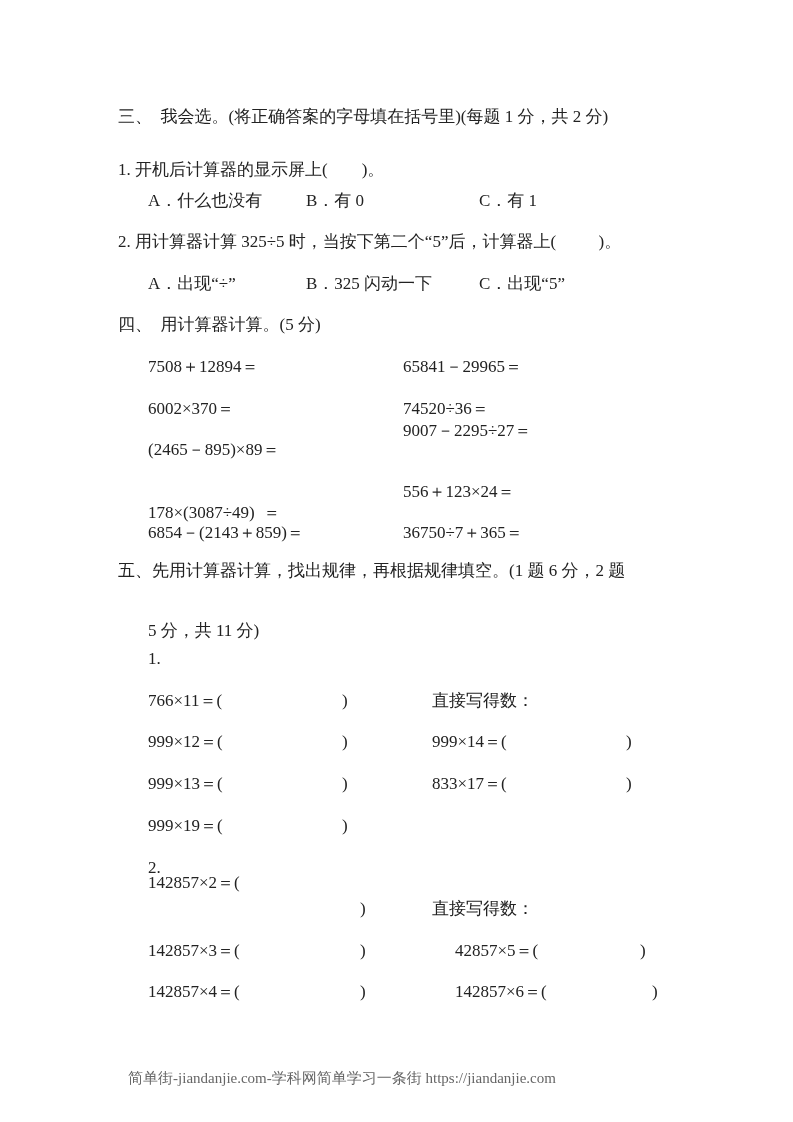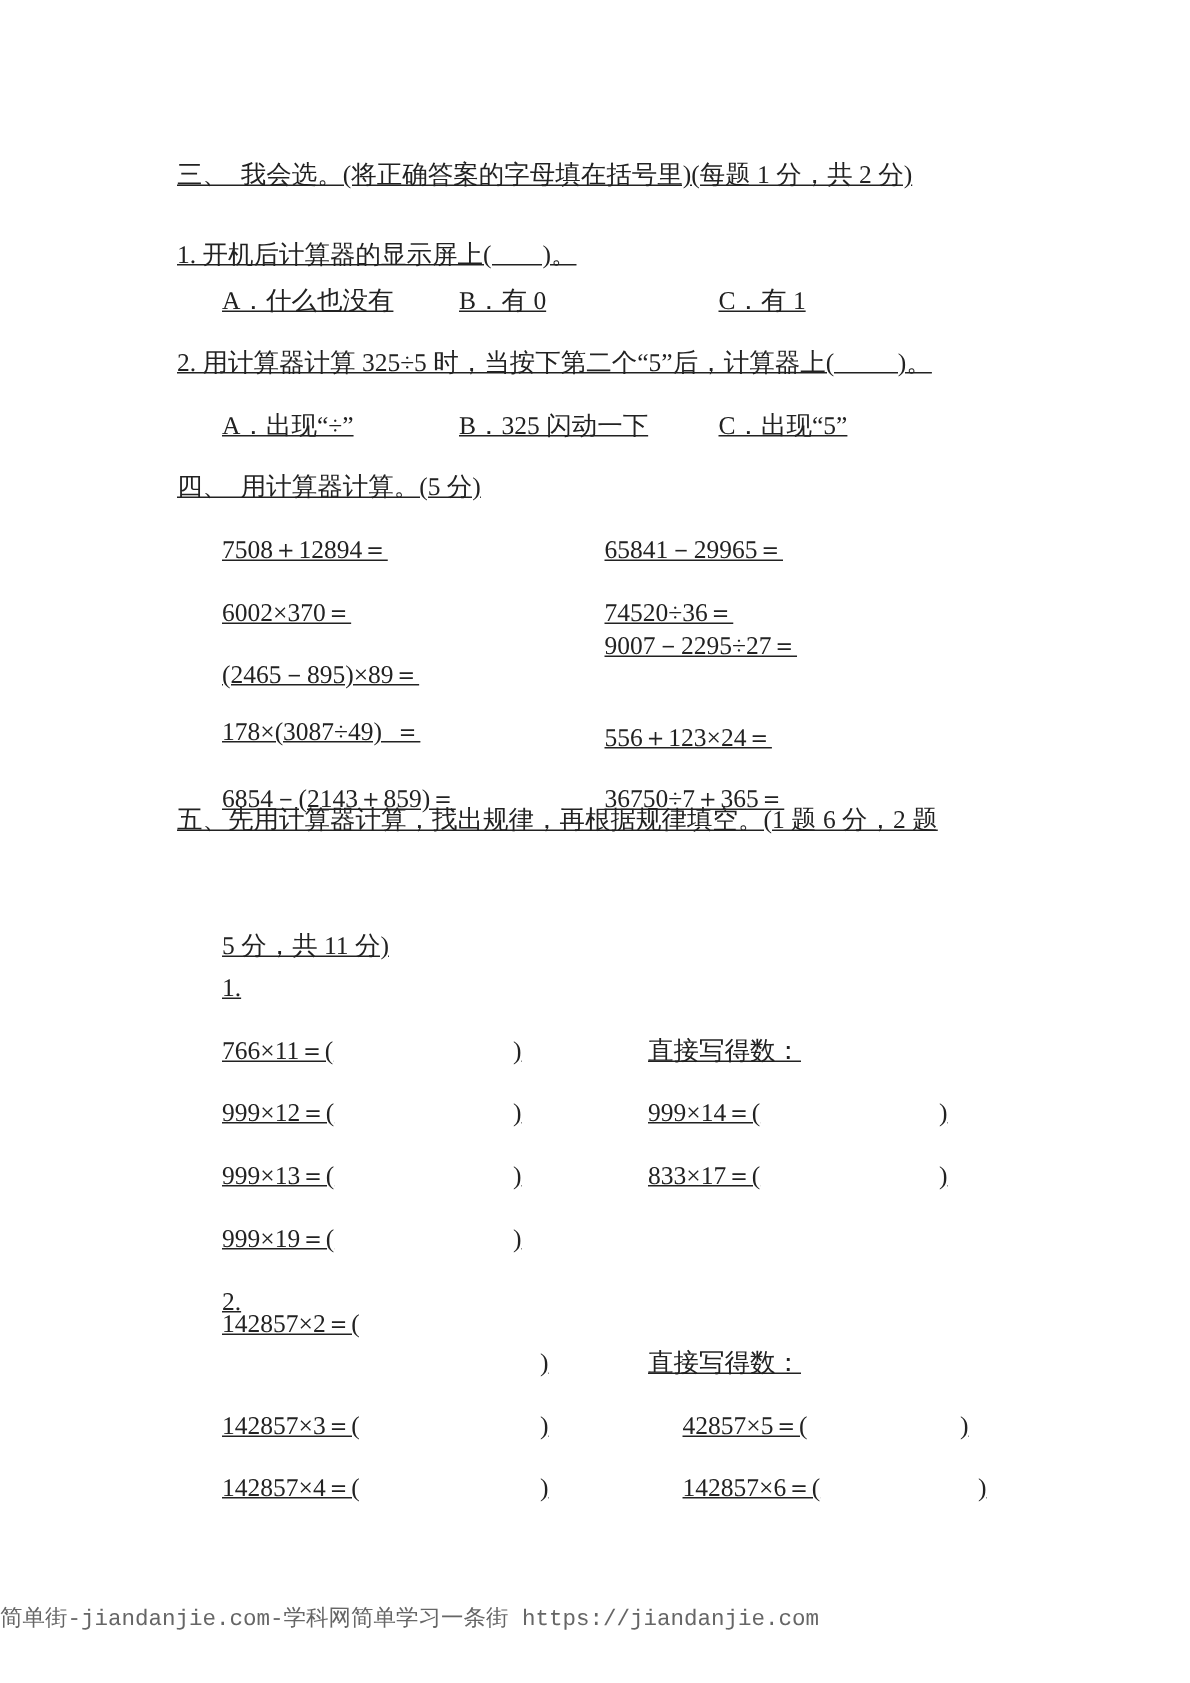--- a/index.html
+++ b/index.html
@@ -1,20 +1,20 @@
 <!DOCTYPE html>
 <html><head>
 <meta charset="utf-8">
 <style>
   html, body { margin: 0; padding: 0; background: #ffffff; }
   body { width: 793px; height: 1122px; position: relative; overflow: hidden;
          font-family: "Liberation Serif", "DejaVu Serif", serif; color: #222; }
-  .line { position: absolute; font-size: 17px; line-height: 22px; white-space: pre; text-decoration: underline; }
-  .footer { position: absolute; left: 0; width: 684px; top: 1069px; text-align: left;
-            font-family: Liberation Mono, monospace; font-size: 15px; color: #666; white-space: pre; }
+  .line { position: absolute; font-size: 17px; line-height: 22px; white-space: pre; }
+  .footer { position: absolute; left: 0; width: 684px; top: 1069px; text-align: center;
+            font-family: Liberation Serif, serif; font-size: 15px; color: #666; white-space: pre; }
 </style>
 </head>
 <body>
 
 <div class="line" style="left:118px;top:106px">三、  我会选。(将正确答案的字母填在括号里)(每题 1 分，共 2 分)</div>
 <div class="line" style="left:118px;top:159px">1. 开机后计算器的显示屏上(        )。</div>
 <div class="line" style="left:148px;top:190px">A．什么也没有</div>
 <div class="line" style="left:306px;top:190px">B．有 0</div>
 <div class="line" style="left:479px;top:190px">C．有 1</div>
 
@@ -23,26 +23,26 @@
 <div class="line" style="left:306px;top:273px">B．325 闪动一下</div>
 <div class="line" style="left:479px;top:273px">C．出现“5”</div>
 
 <div class="line" style="left:118px;top:314px">四、  用计算器计算。(5 分)</div>
 <div class="line" style="left:148px;top:356px">7508＋12894＝</div>
 <div class="line" style="left:403px;top:356px">65841－29965＝</div>
 <div class="line" style="left:148px;top:398px">6002×370＝</div>
 <div class="line" style="left:403px;top:398px">74520÷36＝</div>
 <div class="line" style="left:148px;top:439px">(2465－895)×89＝</div>
 <div class="line" style="left:403px;top:420px">9007－2295÷27＝</div>
-<div class="line" style="left:148px;top:477px">178×(3087÷49)  ＝</div>
+<div class="line" style="left:148px;top:502px">178×(3087÷49)  ＝</div>
 <div class="line" style="left:403px;top:481px">556＋123×24＝</div>
 <div class="line" style="left:148px;top:522px">6854－(2143＋859)＝</div>
 <div class="line" style="left:403px;top:522px">36750÷7＋365＝</div>
 
-<div class="line" style="left:118px;top:536px">五、先用计算器计算，找出规律，再根据规律填空。(1 题 6 分，2 题</div>
+<div class="line" style="left:118px;top:560px">五、先用计算器计算，找出规律，再根据规律填空。(1 题 6 分，2 题</div>
 <div class="line" style="left:148px;top:620px">5 分，共 11 分)</div>
 <div class="line" style="left:148px;top:648px">1.</div>
 
 <div class="line" style="left:148px;top:690px">766×11＝(</div>
 <div class="line" style="left:342px;top:690px">)</div>
 <div class="line" style="left:432px;top:690px">直接写得数：</div>
 
 <div class="line" style="left:148px;top:731px">999×12＝(</div>
 <div class="line" style="left:342px;top:731px">)</div>
 <div class="line" style="left:432px;top:731px">999×14＝(</div>

